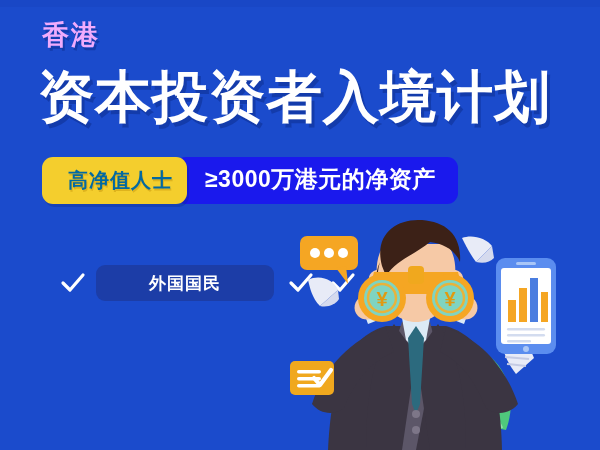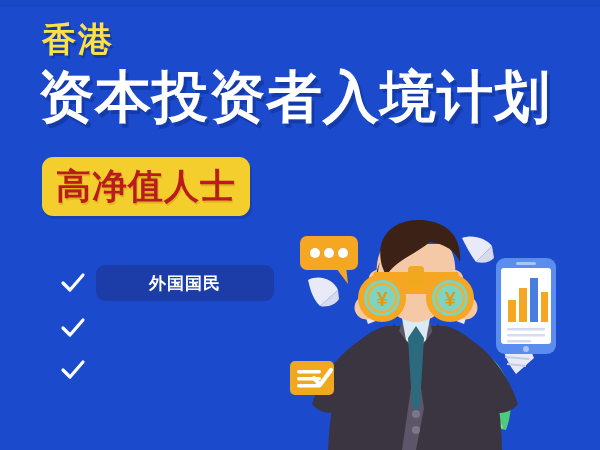--- a/index.html
+++ b/index.html
@@ -15,21 +15,21 @@
   }
   
   .top-band {
     position:absolute; left:0; top:0; width:600px; height:7px;
     background:#1947C6;
   }
 
   
   .kicker {
     position:absolute; left:42px; top:22px;
-    font-size:34px; font-weight:bold; color:#fde047;
+    font-size:27px; font-weight:bold; color:#f0abfc;
     letter-spacing:2px; line-height:1;
     text-shadow:2px 3px 0 rgba(10,40,130,.45);
   }
   .title {
     position:absolute; left:38px; top:69px;
     font-size:56px; font-weight:bold; color:#ffffff;
     letter-spacing:1px; line-height:1;
     white-space:nowrap;
     text-shadow:3px 4px 0 rgba(10,40,130,.45);
   }
@@ -41,42 +41,43 @@
   }
   .badge-yellow {
     background:#F4CE2D;
     border-radius:11px;
     padding:11px 14px 13px 14px;
     display:flex; align-items:center;
     position:relative; z-index:3;
     box-shadow:2px 3px 0 rgba(10,40,130,.28);
   }
   .badge-yellow span {
-    font-size:35px; font-weight:bold; color:#b91c1c;
+    font-size:20px; font-weight:bold; color:#0369a1;
     letter-spacing:1px; line-height:1;
     text-shadow:1px 2px 0 rgba(180,130,0,.35);
+    margin-left:12px;
   }
   .badge-blue {
     background:#1A19ED;
     border-radius:11px;
     margin-left:-12px;
     padding:11px 22px 13px 30px;
     display:flex; align-items:center;
     position:relative; z-index:2;
   }
   .badge-blue span {
     font-size:23px; font-weight:bold; color:#ffffff;
     letter-spacing:0.5px; line-height:1;
     white-space:nowrap;
   }
 
   
   .checklist {
     position:absolute; left:58px; top:265px;
-    display:flex; flex-direction:column; gap:12px;
+    display:flex; flex-direction:row; gap:12px;
   }
   .check-row { display:flex; align-items:center; }
   .check-icon { width:30px; height:30px; flex:none; }
   .chip {
     background:#1C3DA7;
     border-radius:9px;
     height:36px;
     min-width:178px;
     display:flex; align-items:center; justify-content:center;
     padding:0 16px;
@@ -102,20 +103,23 @@
 
   <div class="top-band"></div>
 
   <div class="kicker">香港</div>
   <div class="title">资本投资者入境计划</div>
 
   <div class="badge-row">
     <div class="badge-yellow">
       <span>高净值人士</span>
     </div>
+    <div class="badge-blue">
+      <span>≥3000万港元的净资产</span>
+    </div>
   </div>
 
   <div class="checklist">
 
     <div class="check-row">
       <svg class="check-icon" viewBox="0 0 30 30">
         <path d="M5 15 L12 22 L25 7" fill="none" stroke="#ffffff" stroke-width="3.2" stroke-linecap="round" stroke-linejoin="round"></path>
       </svg>
       <div class="chip">
         <span>外国国民</span>

